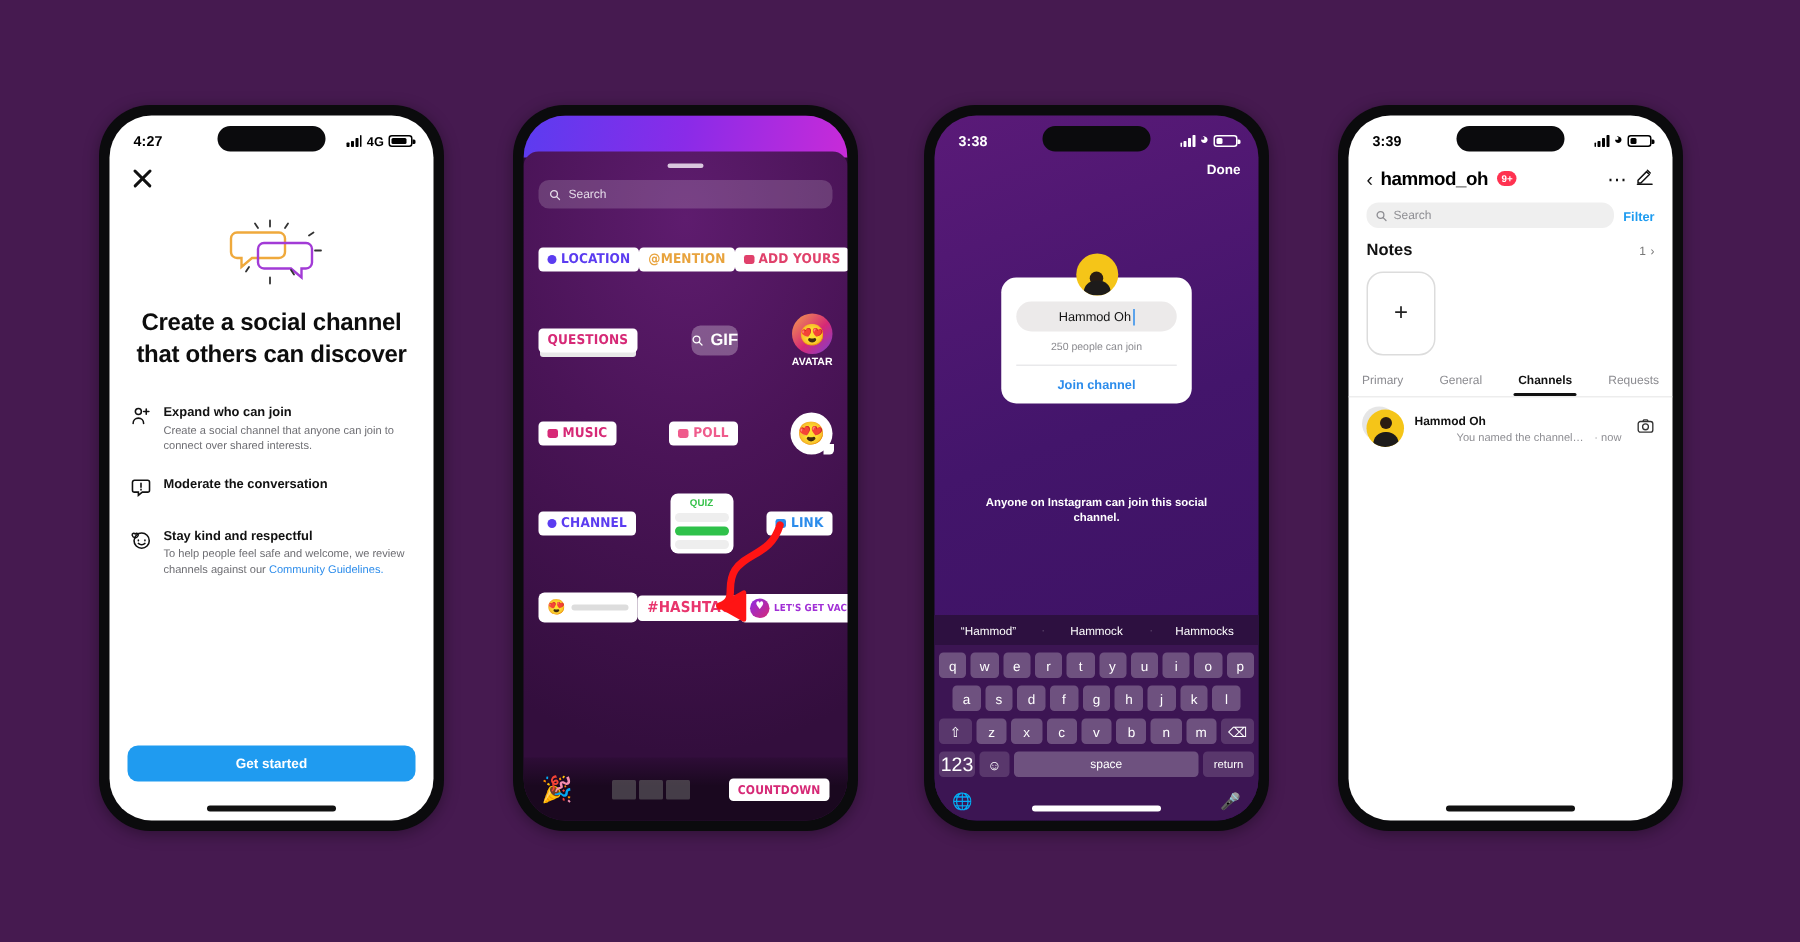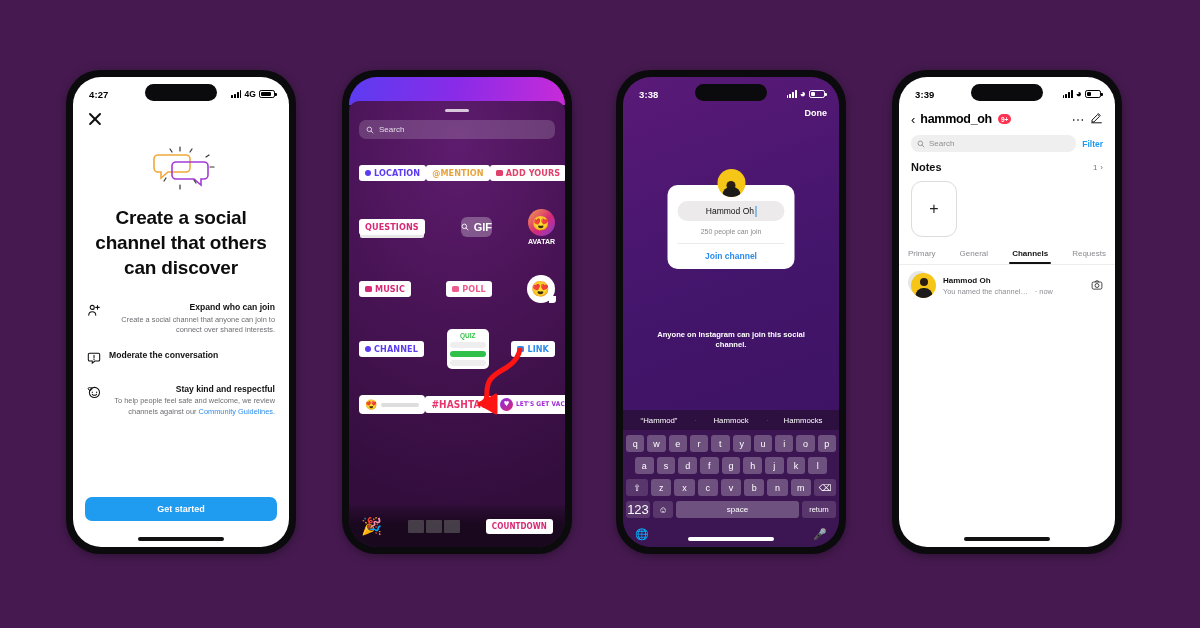--- a/index.html
+++ b/index.html
@@ -61,24 +61,24 @@
   #phone1 .statusbar { color: #000; }
   .p1-close { position: absolute; top: 34px; left: 14px; width: 16px; height: 16px; z-index: 20; }
   .p1-close::before, .p1-close::after {
     content:""; position:absolute; left:0; top:7px; width:16px; height:1.8px; background:#111; border-radius:1px;
   }
   .p1-close::before { transform: rotate(45deg); }
   .p1-close::after  { transform: rotate(-45deg); }
   .p1-hero { margin-top: 66px; display:flex; justify-content:center; }
   .p1-title {
     margin: 14px 16px 0; text-align:center;
-    font-size: 19px; font-weight: 700; line-height: 1.32; color:#0d0d0d;
+    font-size: 16px; font-weight: 700; line-height: 1.32; color:#0d0d0d;
     letter-spacing: -.2px;
   }
-  .p1-features { margin: 22px 14px 0; display:flex; flex-direction:column; gap: 15px; text-align: right; }
+  .p1-features { margin: 22px 14px 0; display:flex; flex-direction:column; gap: 15px; }
   .p1-feat { display:flex; gap: 8px; align-items:flex-start; }
   .p1-feat-ico { width: 14px; flex: 0 0 14px; margin-top:1px; }
   .p1-feat h4 { font-size: 8.6px; font-weight: 700; color:#111; line-height:1.2; }
   .p1-feat p { font-size: 7.4px; color:#6d6d72; line-height: 1.38; margin-top:2px; }
   .p1-feat a { color:#2c8ceb; text-decoration:none; }
   .p1-cta {
     position:absolute; left: 12px; right: 12px; bottom: 26px;
     height: 24px; border-radius: 7px; background:#1f9bf0;
     color:#fff; font-size: 9px; font-weight: 700;
     display:flex; align-items:center; justify-content:center; border:none;
@@ -242,21 +242,21 @@
   .p4-divider { height:1px; background:#ededed; margin-top:0; }
   .p4-item { display:flex; align-items:center; gap:7px; padding: 8px 12px; }
   .p4-item-av {
     width:25px;height:25px;border-radius:50%;background:#f5c518;position:relative;overflow:hidden;flex:0 0 25px;
     box-shadow: -4px -3px 0 -1px #e6e6e6;
   }
   .p4-item-av .head{position:absolute;top:5px;left:50%;transform:translateX(-50%);width:8px;height:8px;border-radius:50%;background:#2b1d12;}
   .p4-item-av .body{position:absolute;bottom:0;left:50%;transform:translateX(-50%);width:17px;height:10px;border-radius:8px 8px 0 0;background:#1d1b1a;}
   .p4-item-txt { flex:1; min-width:0; }
   .p4-item-name { font-size:8px; font-weight:700; color:#111; }
-  .p4-item-sub { font-size:7.4px; color:#8e8e93; margin-top:2px; white-space:nowrap; overflow:hidden; }
+  .p4-item-sub { font-size:7.4px; color:#8e8e93; margin-top:2px; white-space:nowrap; overflow:hidden;margin-left:28px; }
   .p4-cam { font-size:11px; color:#333; }
 </style>
 </head>
 <body style="background: rgb(70, 26, 80);">
 
 <div class="stage">
 
   <div class="phone" id="phone1">
     <div class="screen">
       <div class="notch"></div>

